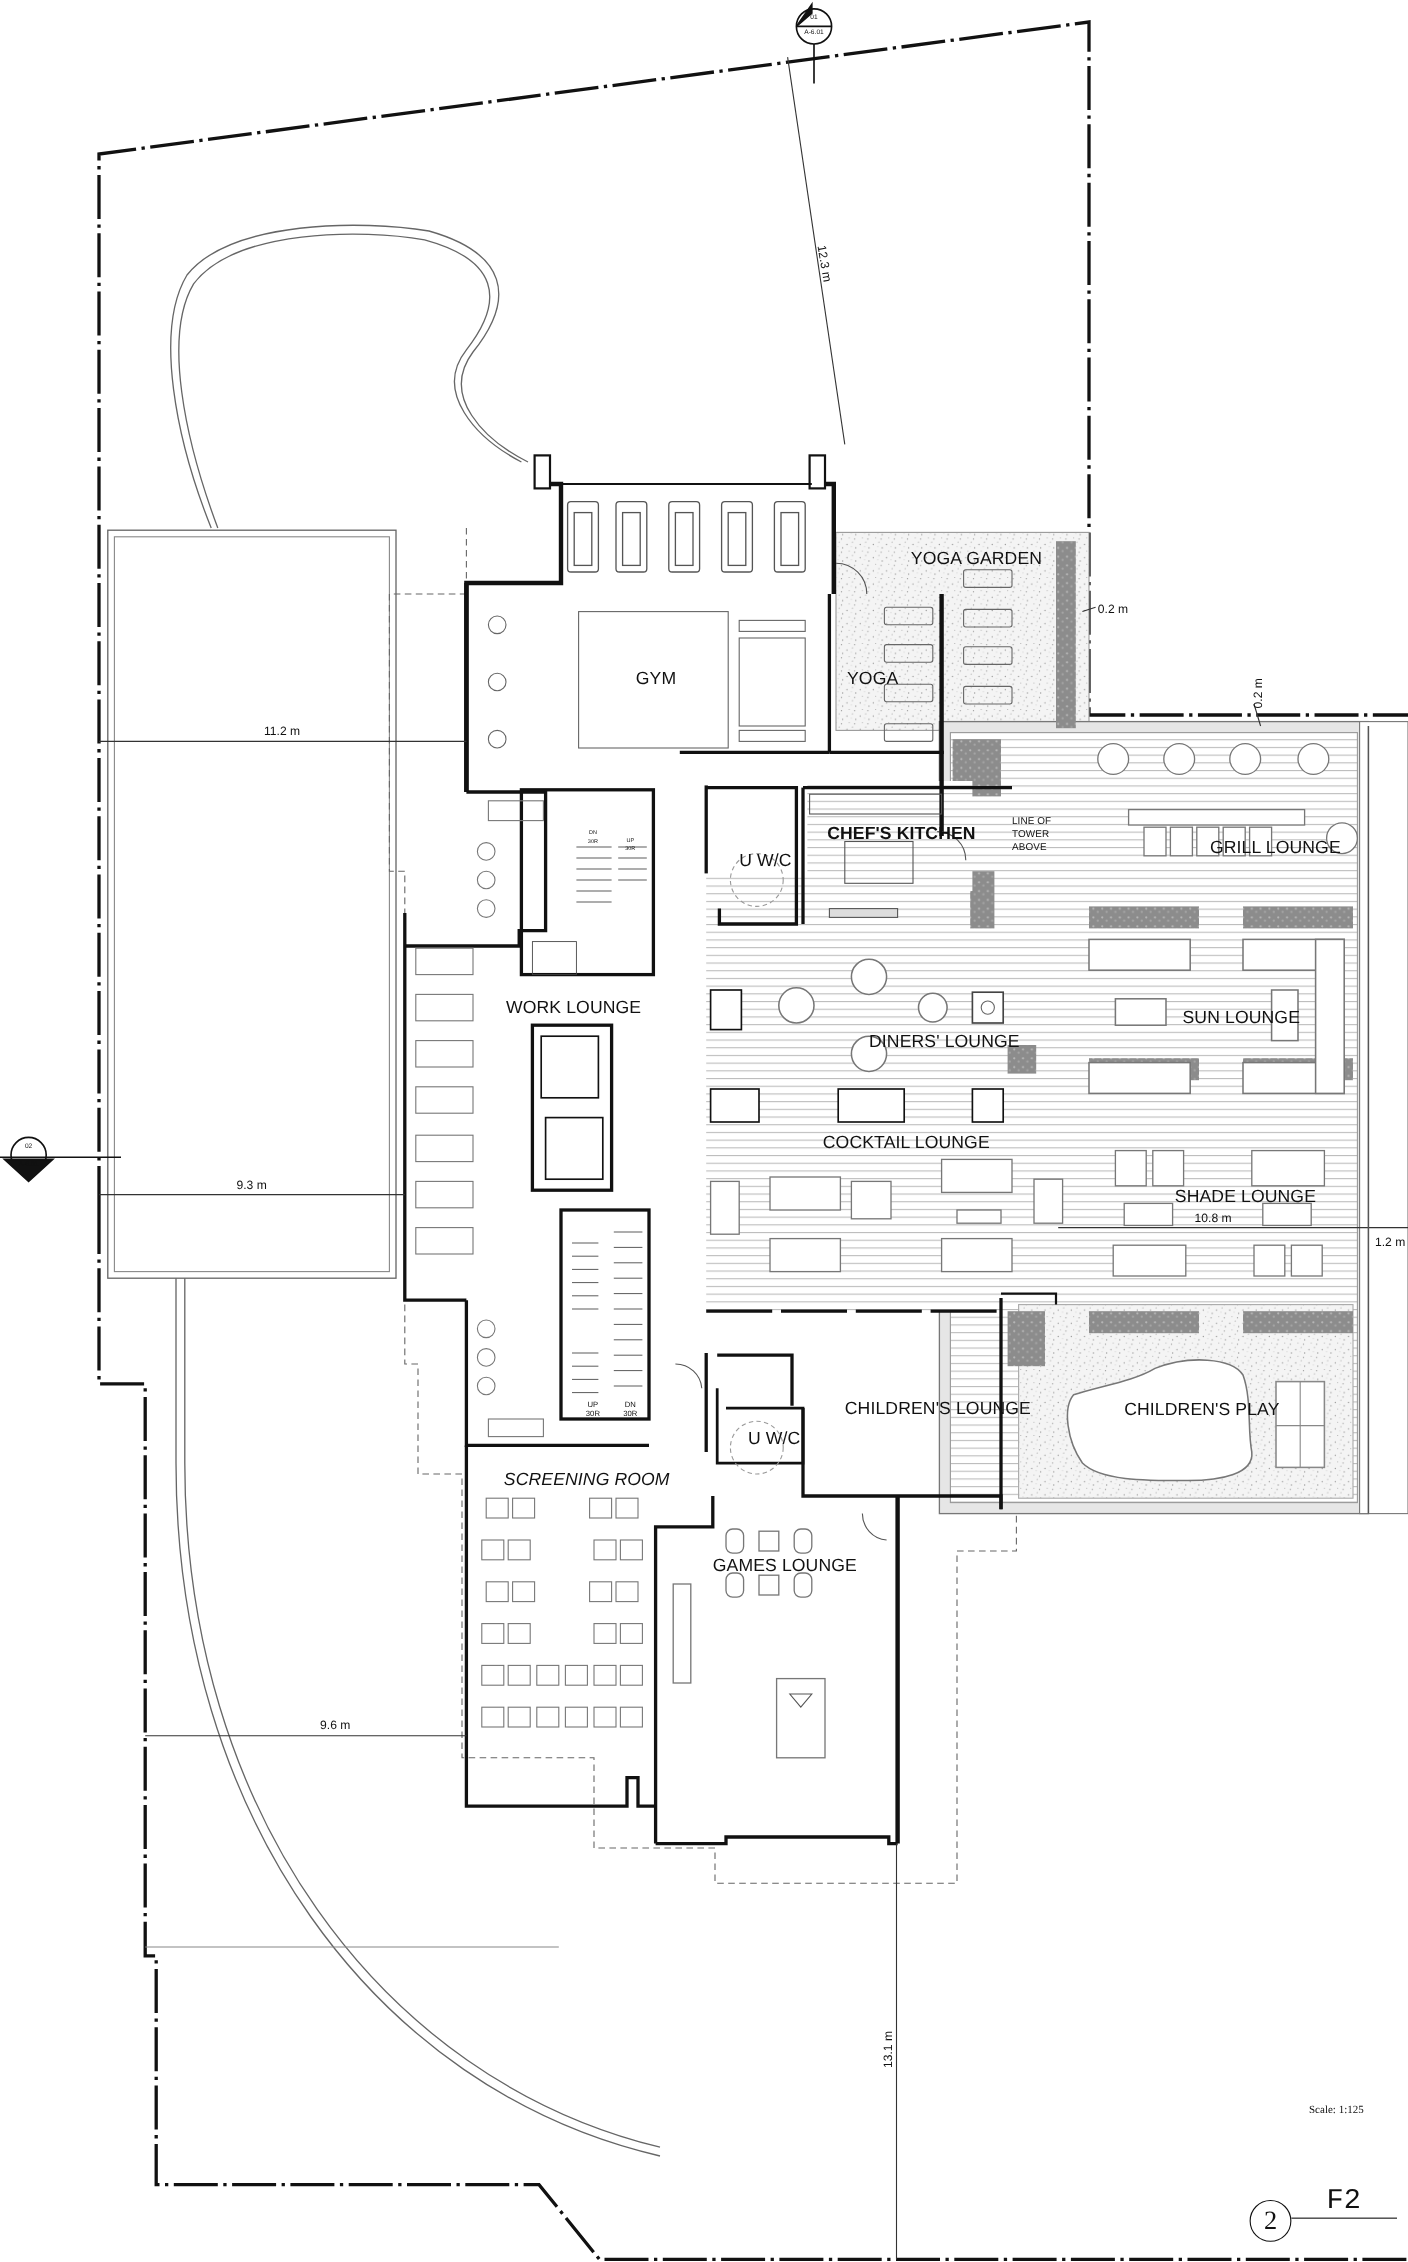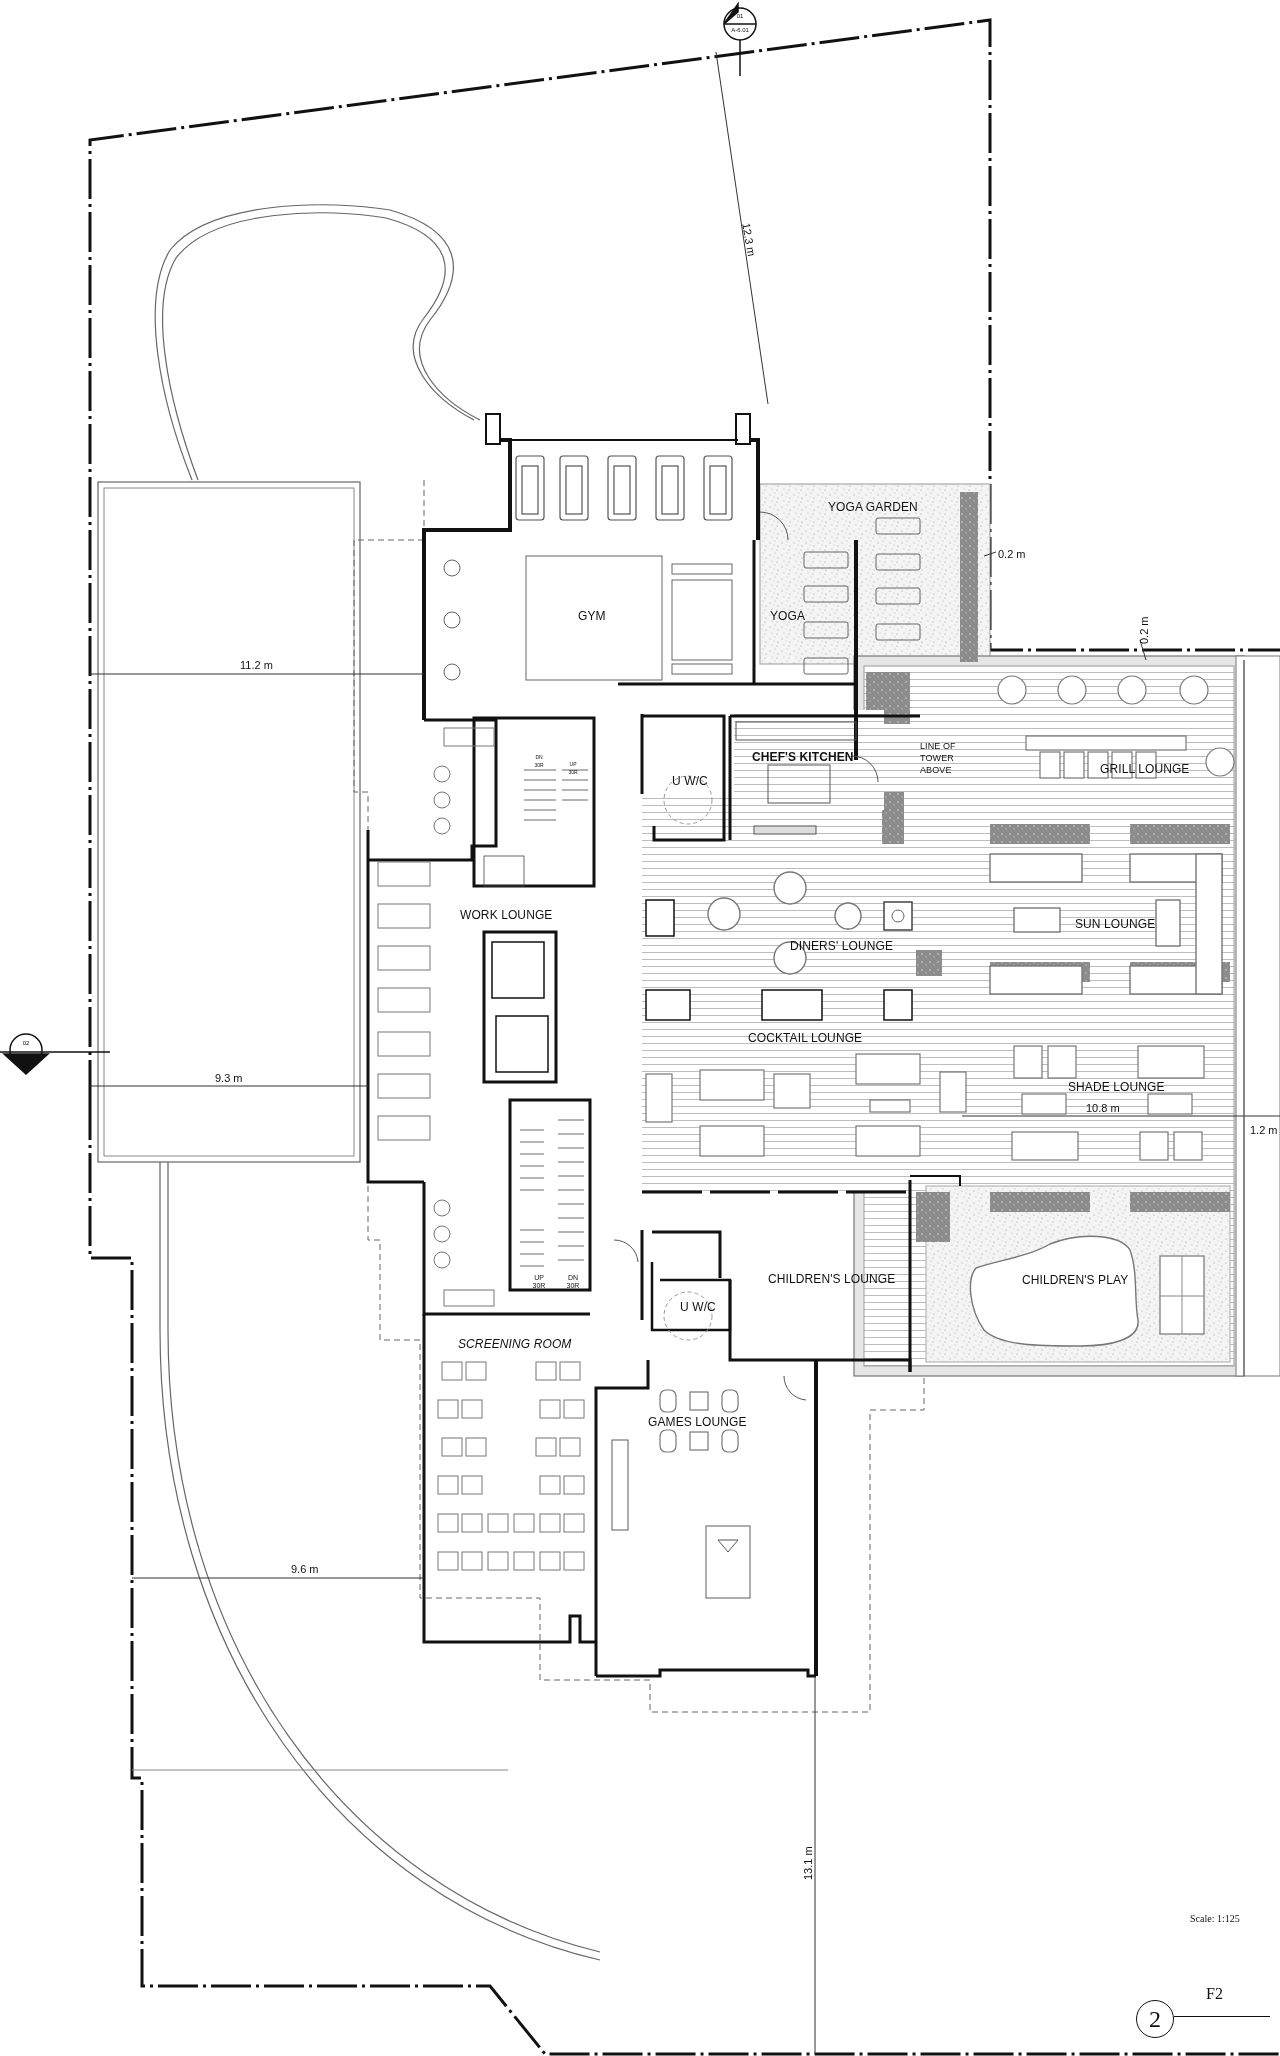--- a/index.html
+++ b/index.html
@@ -1,29 +1,29 @@
 <!DOCTYPE html>
 <html><head>
 <meta charset="utf-8">
 <style>
   html, body { margin:0; padding:0; background:#ffffff; }
   body { width:1280px; height:2056px; position:relative; overflow:hidden;
          font-family:"Liberation Sans", sans-serif; color:#111; }
   svg.plan { position:absolute; left:0; top:0; width:1280px; height:2056px; }
-  .lbl { position:absolute; font-size:12px; letter-spacing:0.1px; color:#111; white-space:nowrap;
+  .lbl { position:absolute; font-size:16px; letter-spacing:0.1px; color:#111; white-space:nowrap;
          font-family:"Liberation Sans", sans-serif; }
   .dim { position:absolute; font-size:11px; color:#111; white-space:nowrap;
          font-family:"Liberation Sans", sans-serif; }
   .dimv { transform:rotate(-90deg); transform-origin:left top; }
   .dimv2 { transform:rotate(80deg); transform-origin:left top; }
   .tag { position:absolute; font-size:6px; text-align:center; width:34px; }
   .title-num { position:absolute; left:1136px; top:2000px; width:36px; height:36px; border:1.5px solid #111;
                border-radius:50%; font-family:"Liberation Serif", serif; font-size:24px;
                display:flex; align-items:center; justify-content:center; }
-  .title-name { position:absolute; left:1206px; top:1985px; font-family:Liberation Serif, serif; font-size:16px; }
+  .title-name { position:absolute; left:1206px; top:1985px; font-family:Liberation Mono, monospace; font-size:26px; }
   .title-rule { position:absolute; left:1174px; top:2016px; width:96px; height:1px; background:#111; }
   .title-scale { position:absolute; left:1190px; top:1913px; font-family:"Liberation Serif", serif; font-size:10px; }
   .stair-note { position:absolute; font-size:7px; text-align:center; line-height:8px; }
 </style>
 </head>
 <body>
 
 <svg class="plan" viewBox="0 0 1280 2056" xmlns="http://www.w3.org/2000/svg">
   <defs>
     <pattern id="deck" width="8" height="7" patternUnits="userSpaceOnUse">

